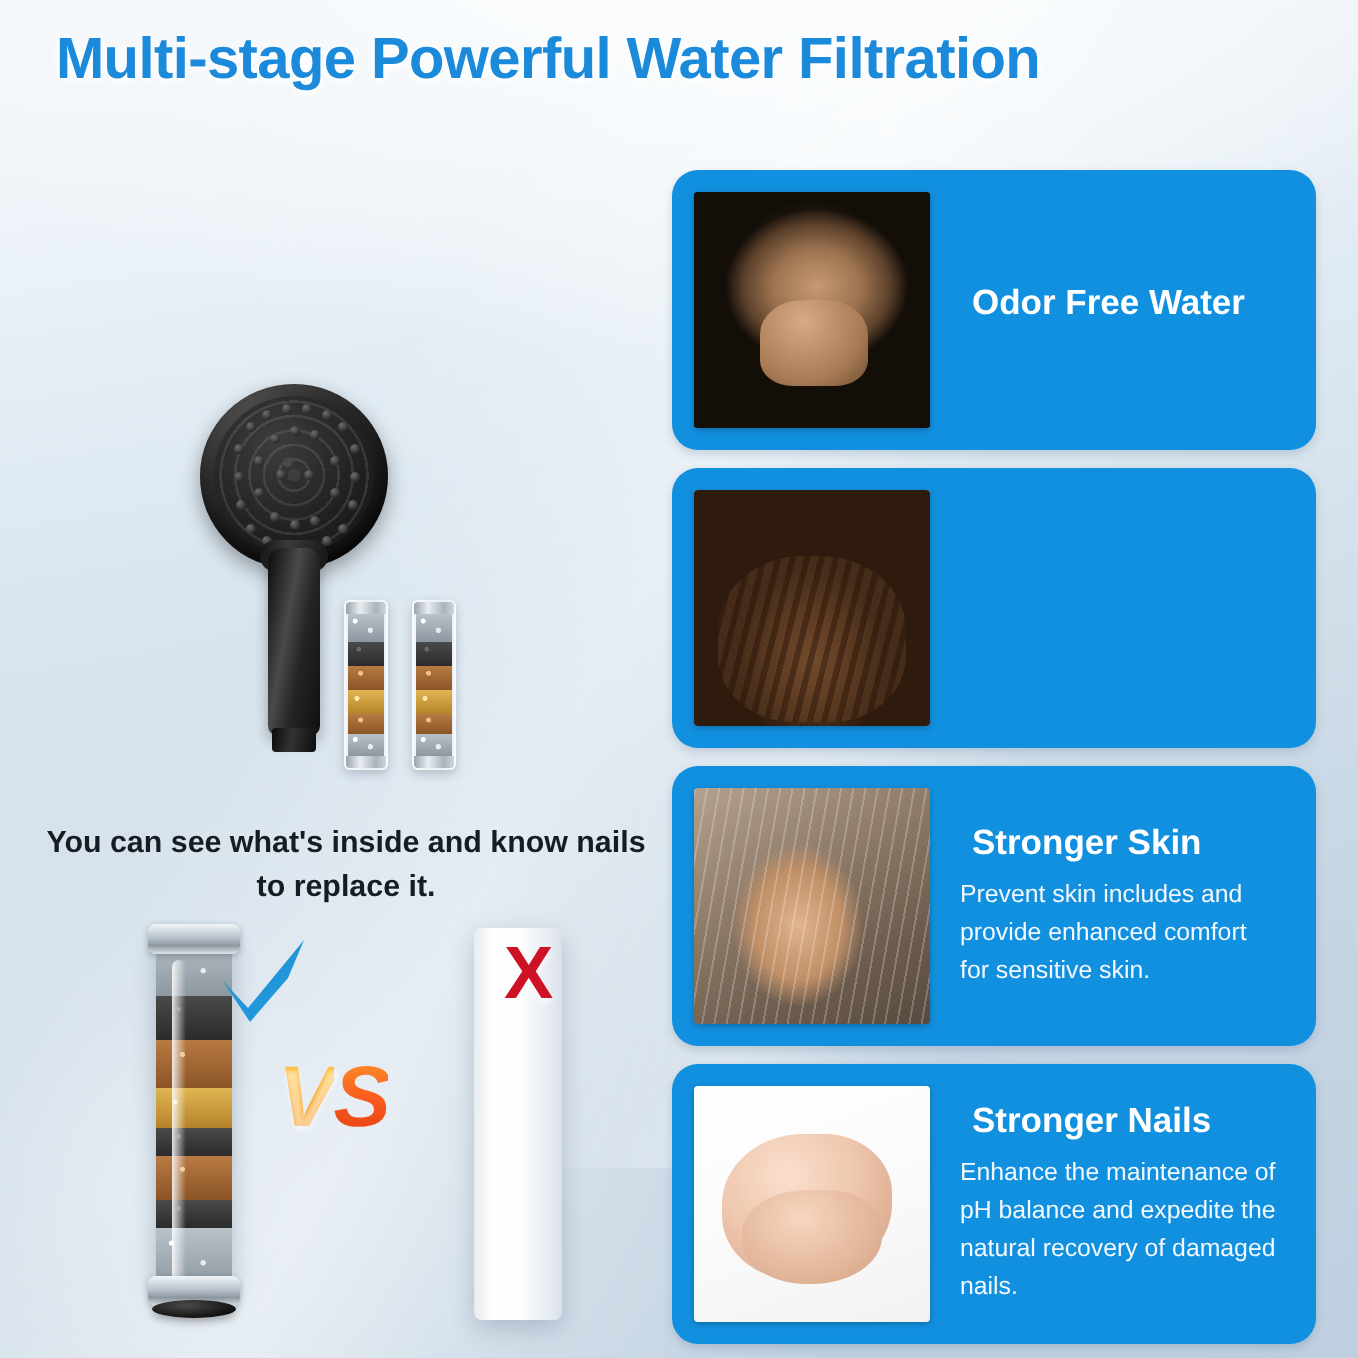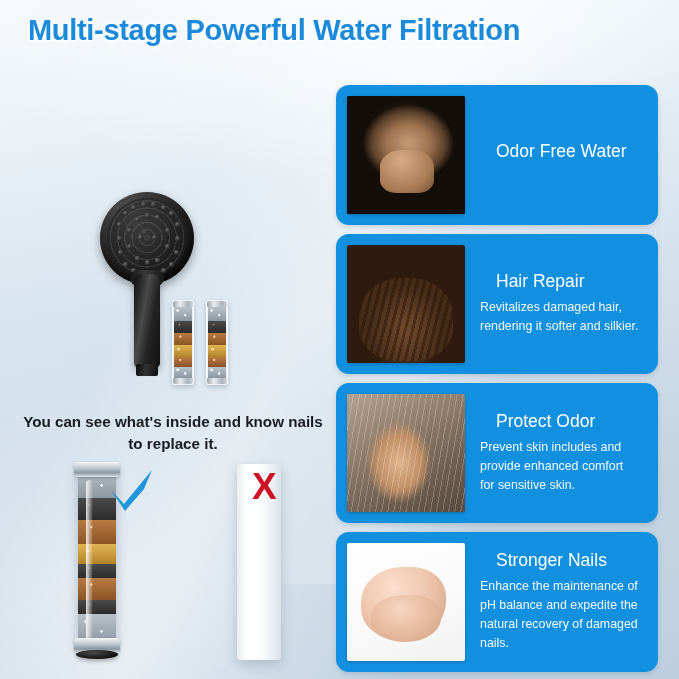--- a/index.html
+++ b/index.html
@@ -155,21 +155,21 @@
   .card{
     position:relative;background:#1290e0;border-radius:13px;margin-bottom:9px;
     display:flex;align-items:center;padding:11px;box-sizing:border-box;
     box-shadow:0 2px 5px rgba(70,100,130,.22);
   }
   .thumb{
     width:118px;flex:0 0 118px;border-radius:2px;overflow:hidden;position:relative;
     box-shadow:0 1px 3px rgba(0,0,0,.25);
   }
   .card-txt{padding-left:15px;padding-right:6px;}
-  .card-title{font-size:17.5px;font-weight:normal;color:#ffffff;margin:0 0 7px 16px;line-height:1.1;}
+  .card-title{font-size:17.5px;font-weight:bold;color:#ffffff;margin:0 0 7px 6px;line-height:1.1;}
   .card-desc{font-size:12.4px;color:#f2f8fd;line-height:1.52;margin:0;}
 
   
   .th-odor{height:118px;background:
       radial-gradient(ellipse 52px 44px at 52% 40%, #c79a74 0%, #9d7350 42%, #5d422c 70%, rgba(40,28,20,0) 88%),
       radial-gradient(ellipse 40px 26px at 50% 20%, #2d2118 0%, #140e09 75%),
       radial-gradient(ellipse 60px 40px at 50% 92%, #4a4333 0%, #241f17 70%),
       linear-gradient(160deg,#1a1611 0%,#0a0806 55%,#14100b 100%);}
   .th-odor .hands{position:absolute;left:28%;top:46%;width:46%;height:36%;border-radius:40% 40% 30% 30%;
       background:radial-gradient(ellipse at 40% 25%, #d8ab84, #a87b55 65%, #6d4c32);}
@@ -290,54 +290,53 @@
     <div class="check">
       <svg viewBox="0 0 48 44" width="48" height="44" aria-hidden="true">
         <path d="M3 22 L16 36 L44 2 L36 21 L17 43 Z" fill="#2196d8"></path>
       </svg>
     </div>
 
     <div class="white-cart"></div>
     <div class="xmark">X</div>
   </div>
 
+  <div class="vs">
+    <span class="v">V</span><span class="s">S</span>
+  </div>
 
   <div class="cards">
 
     <div class="card">
       <div class="thumb">
         <div class="th-odor">
             <div class="hands"></div>
           </div>
       </div>
       <div class="card-txt">
         <p class="card-title">Odor Free Water</p>
       </div>
     </div>
 
     <div class="card">
       <div class="thumb">
         <div class="th-hair">
             <div class="strand"></div>
           </div>
       </div>
-      <div class="card-txt">
-        <p class="card-title">Hair Repair</p>
-        <p class="card-desc">Revitalizes damaged hair, rendering it softer and silkier.</p>
-      </div>
     </div>
 
     <div class="card">
       <div class="thumb">
         <div class="th-skin">
             <div class="drops"></div>
           </div>
       </div>
       <div class="card-txt">
-        <p class="card-title">Protect Odor</p>
+        <p class="card-title">Stronger Skin</p>
         <p class="card-desc">Prevent skin includes and provide enhanced comfort for sensitive skin.</p>
       </div>
     </div>
 
     <div class="card">
       <div class="thumb">
         <div class="th-nails">
           <div class="palm"></div>
             <div class="palm2"></div>
         </div>

